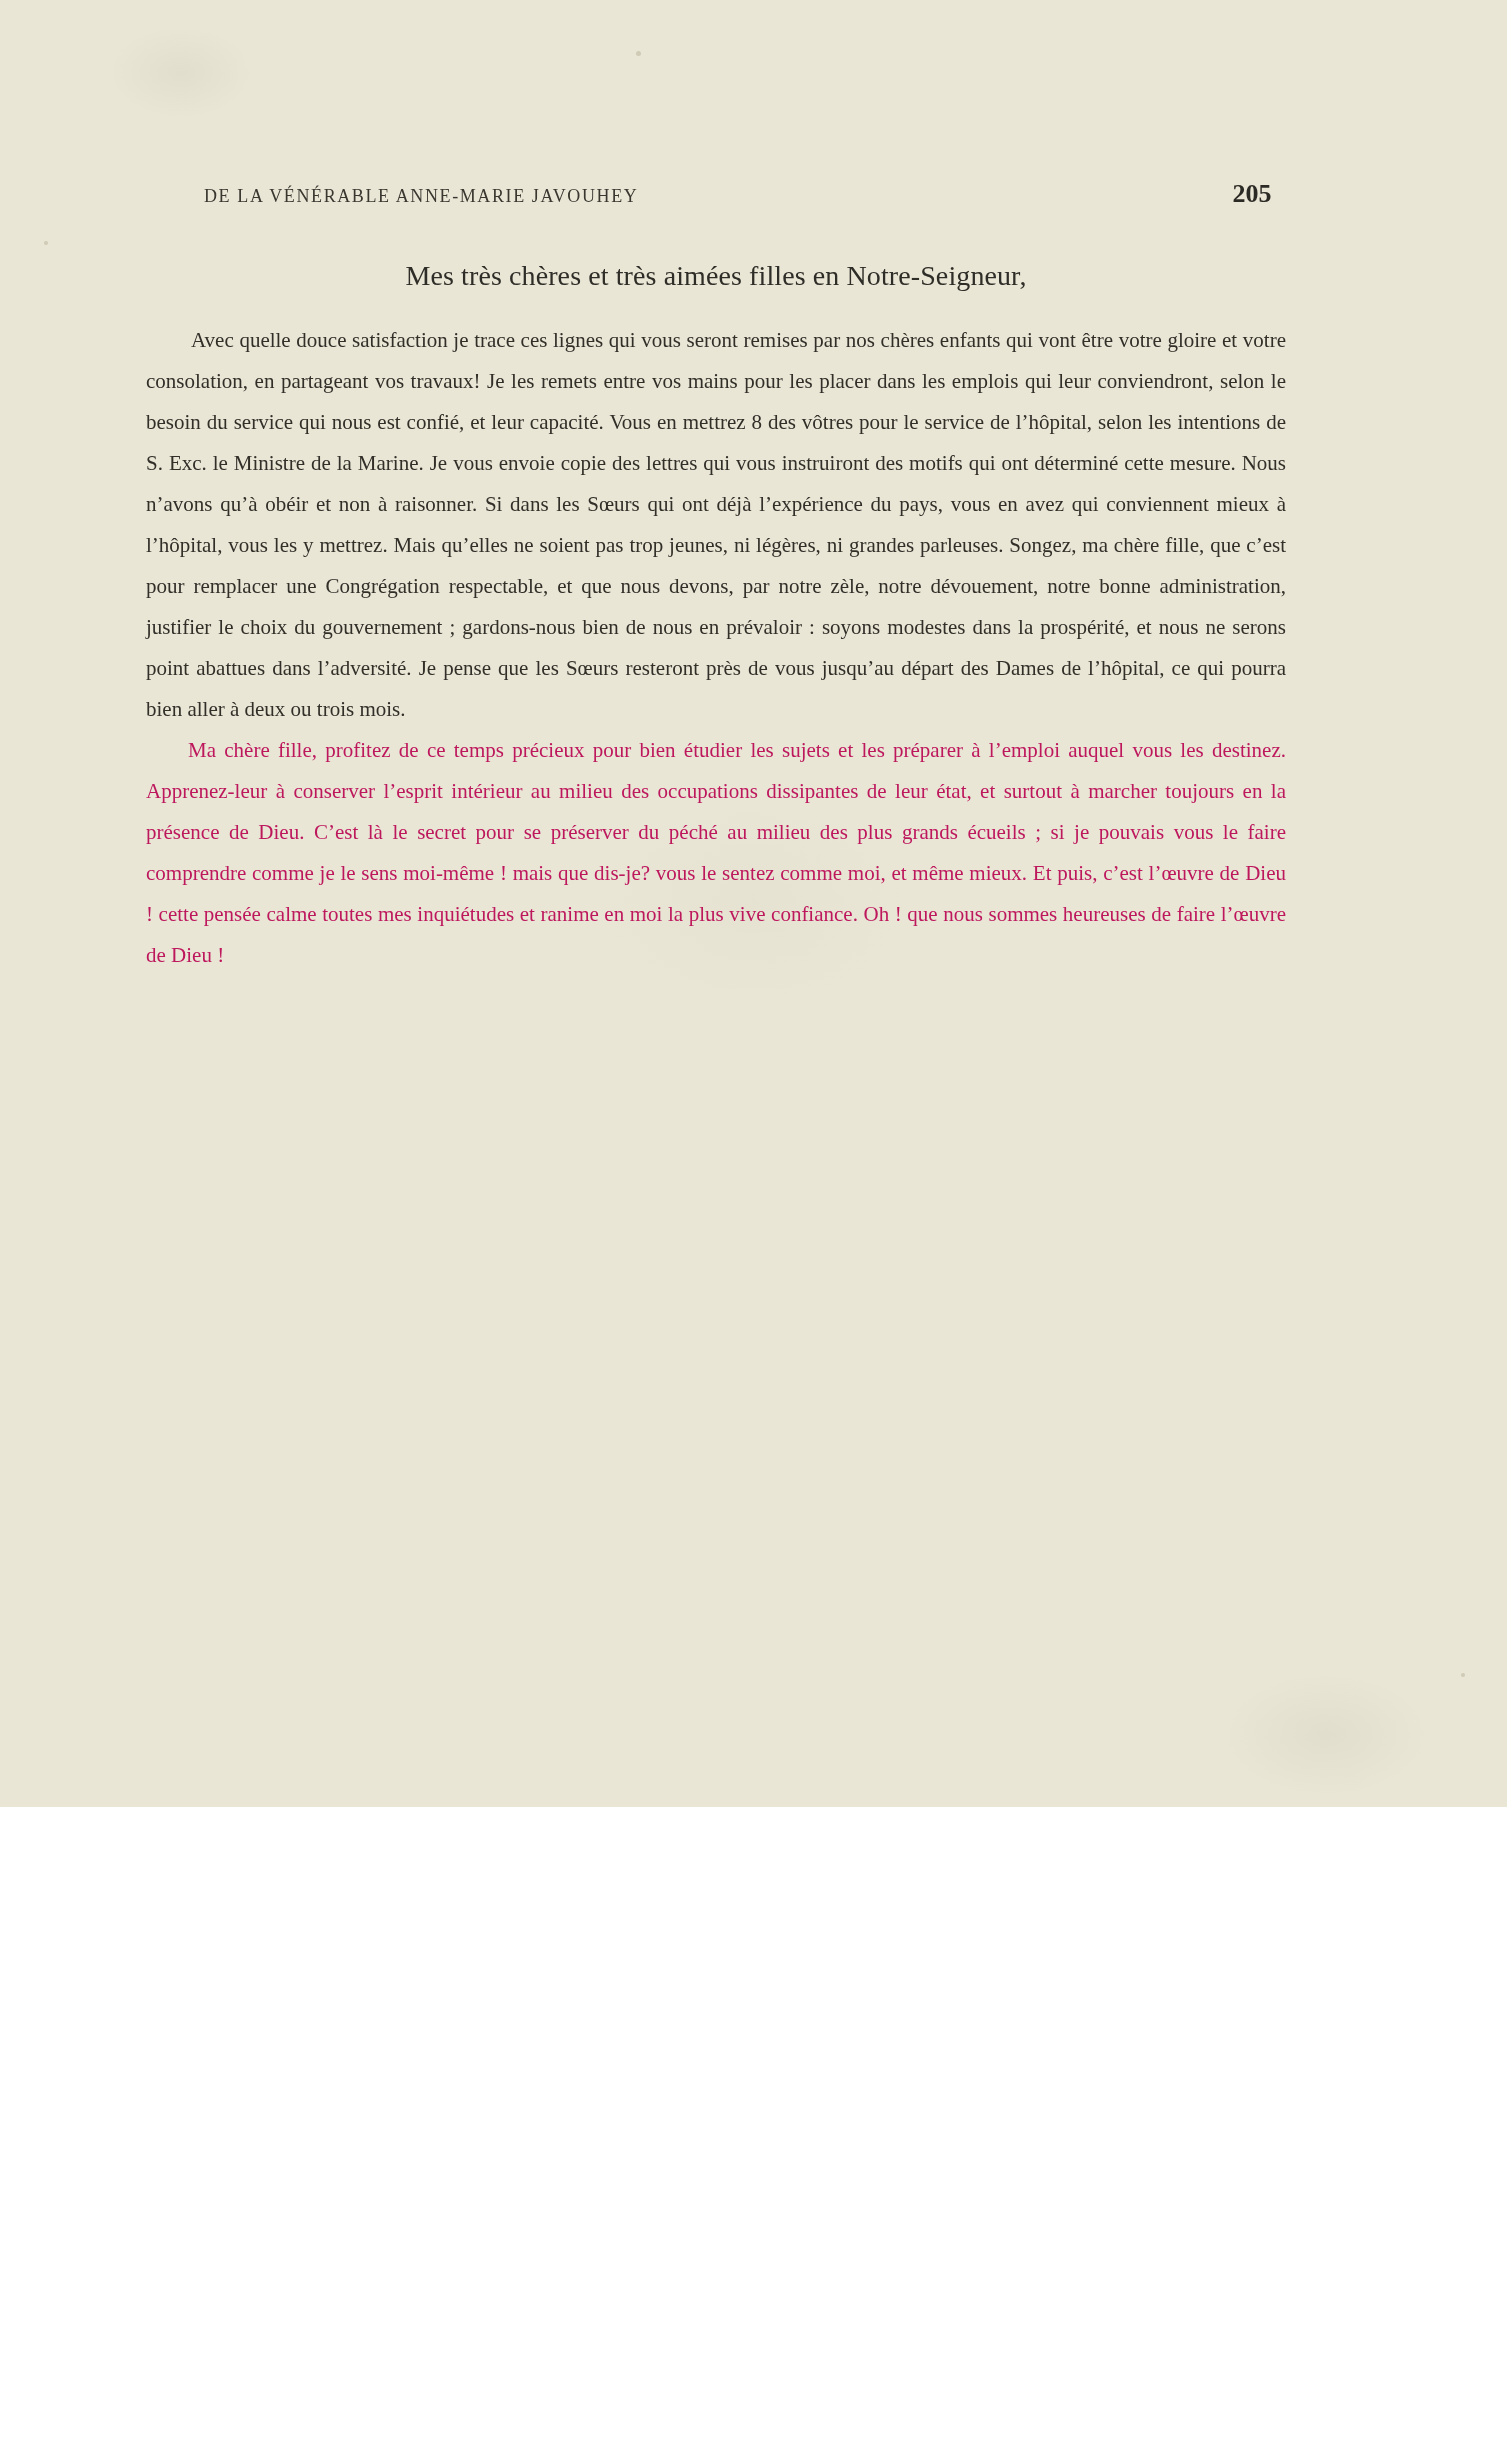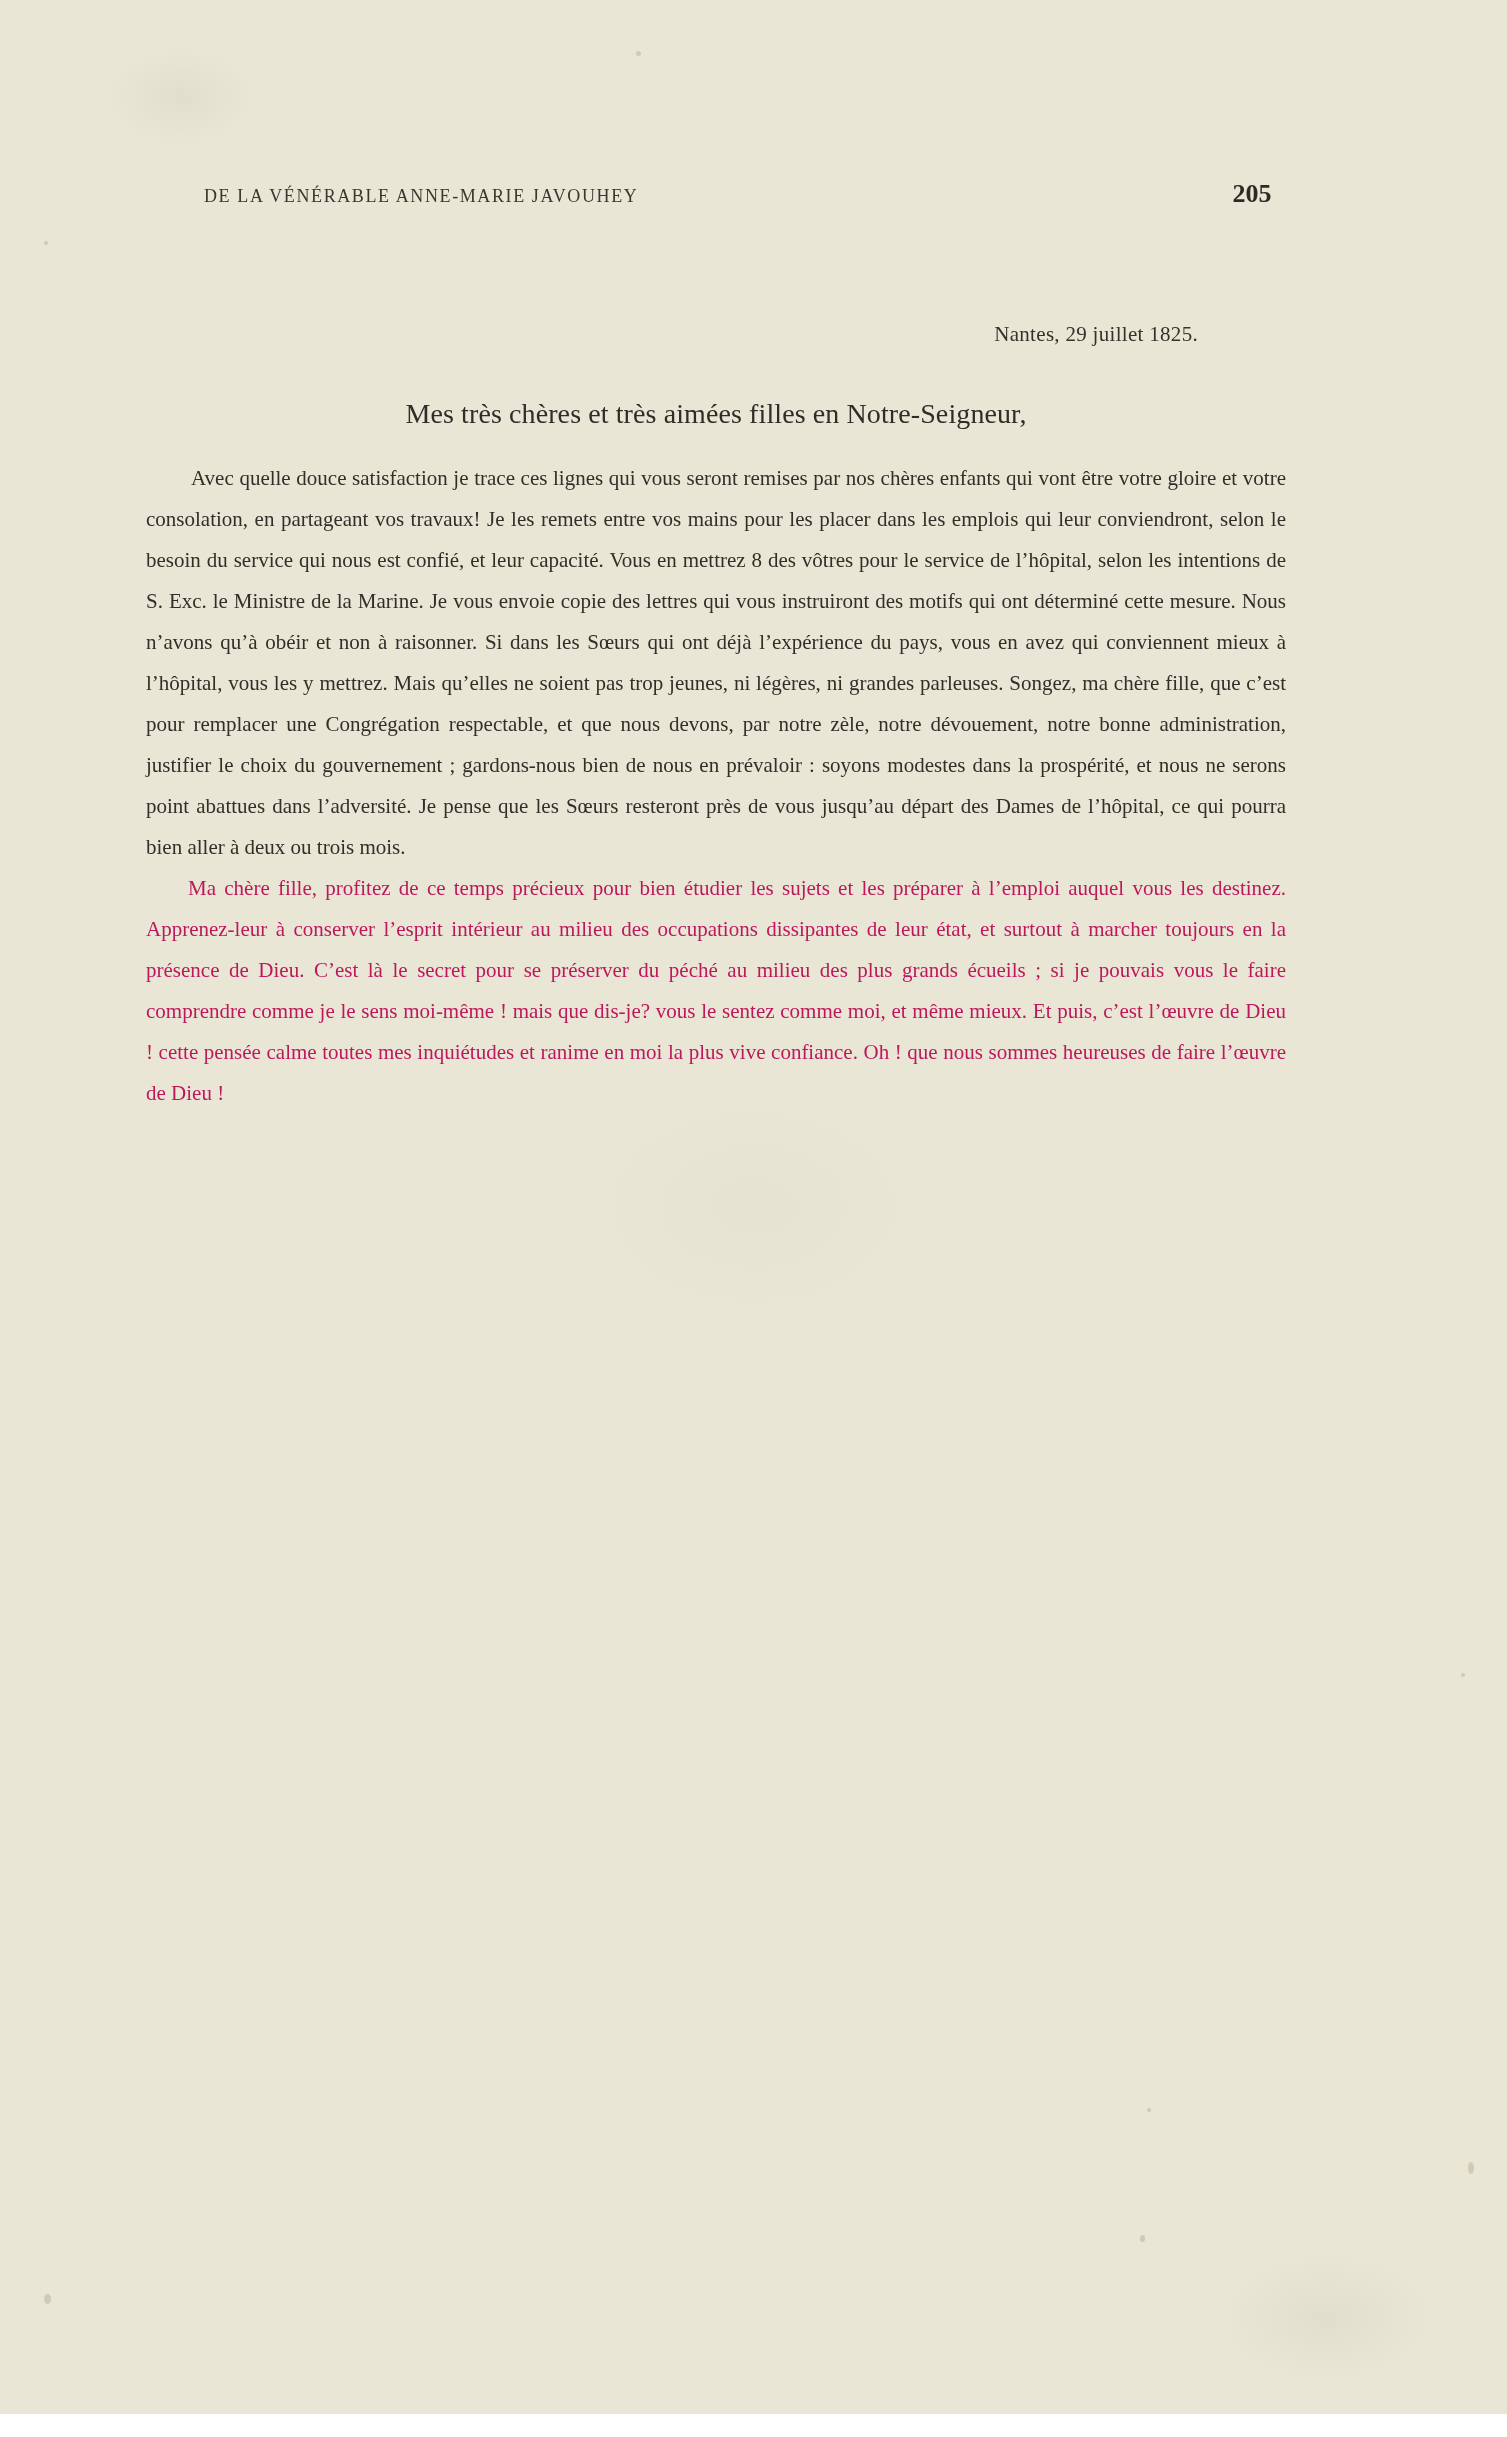--- a/index.html
+++ b/index.html
@@ -3,21 +3,21 @@
 <meta charset="utf-8">
 <style>
   html, body {
     margin: 0;
     padding: 0;
     background: #ffffff;
   }
   .page {
     position: relative;
     width: 1507px;
-    height: 2414px;
+    height: 1807px;
     background: #e9e6d6;
     overflow: hidden;
     font-family: "Liberation Serif", serif;
     color: #2f2d28;
   }
   
   .page::before {
     content: "";
     position: absolute;
     inset: 0;
@@ -113,21 +113,20 @@
   <div class="speck" style="left:44px;top:2294px;width:6.6px;height:10.2px;"></div>
   <div class="speck" style="left:1147px;top:2108px;width:4.4px;height:4.4px;"></div>
 
   <div class="content">
 
     <div class="running-head">
       <div class="rh-title">DE LA VÉNÉRABLE ANNE-MARIE JAVOUHEY</div>
       <div class="rh-page">205</div>
     </div>
 
-    <div class="dateline">Nantes, 29 juillet 1825.</div>
 
     <div class="salutation">Mes très chères et très aimées filles en Notre-Seigneur,</div>
 
     <div class="body-text">
       <p class="p1">Avec quelle douce satisfaction je trace ces lignes qui vous seront remises par nos chères enfants qui vont être votre gloire et votre consolation, en partageant vos travaux! Je les remets entre vos mains pour les placer dans les emplois qui leur conviendront, selon le besoin du service qui nous est confié, et leur capacité. Vous en mettrez 8 des vôtres pour le service de l’hôpital, selon les intentions de S. Exc. le Ministre de la Marine. Je vous envoie copie des lettres qui vous instruiront des motifs qui ont déterminé cette mesure. Nous n’avons qu’à obéir et non à raisonner. Si dans les Sœurs qui ont déjà l’expérience du pays, vous en avez qui conviennent mieux à l’hôpital, vous les y mettrez. Mais qu’elles ne soient pas trop jeunes, ni légères, ni grandes parleuses. Songez, ma chère fille, que c’est pour remplacer une Congrégation respectable, et que nous devons, par notre zèle, notre dévouement, notre bonne administration, justifier le choix du gouvernement ; gardons-nous bien de nous en prévaloir : soyons modestes dans la prospérité, et nous ne serons point abattues dans l’adversité. Je pense que les Sœurs resteront près de vous jusqu’au départ des Dames de l’hôpital, ce qui pourra bien aller à deux ou trois mois.</p>
       <p class="p2">Ma chère fille, profitez de ce temps précieux pour bien étudier les sujets et les préparer à l’emploi auquel vous les destinez. Apprenez-leur à conserver l’esprit intérieur au milieu des occupations dissipantes de leur état, et surtout à marcher toujours en la présence de Dieu. C’est là le secret pour se préserver du péché au milieu des plus grands écueils ; si je pouvais vous le faire comprendre comme je le sens moi-même ! mais que dis-je? vous le sentez comme moi, et même mieux. Et puis, c’est l’œuvre de Dieu ! cette pensée calme toutes mes inquiétudes et ranime en moi la plus vive confiance. Oh ! que nous sommes heureuses de faire l’œuvre de Dieu !</p>
     </div>
 
   </div>
 </div>

